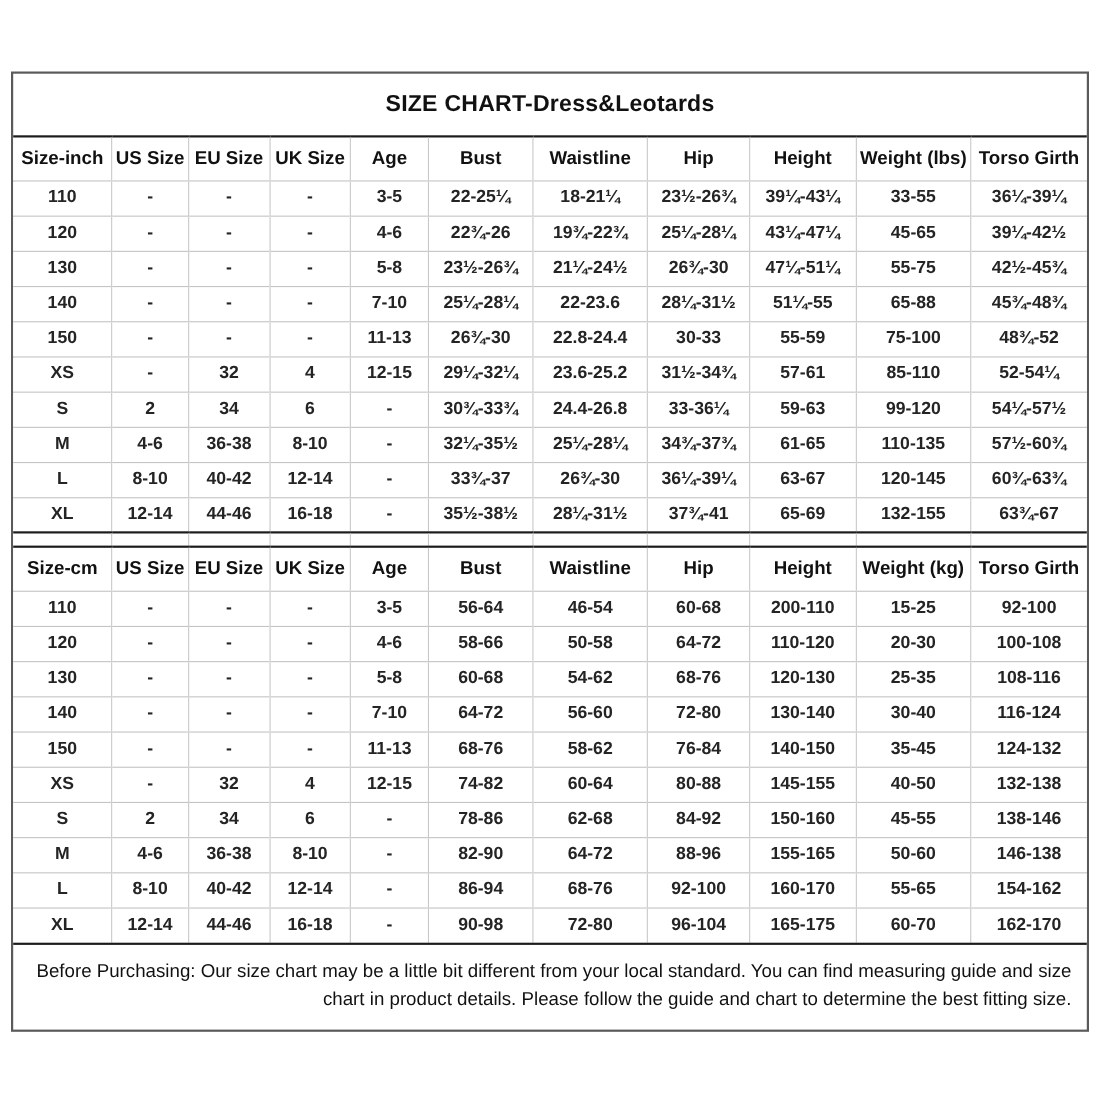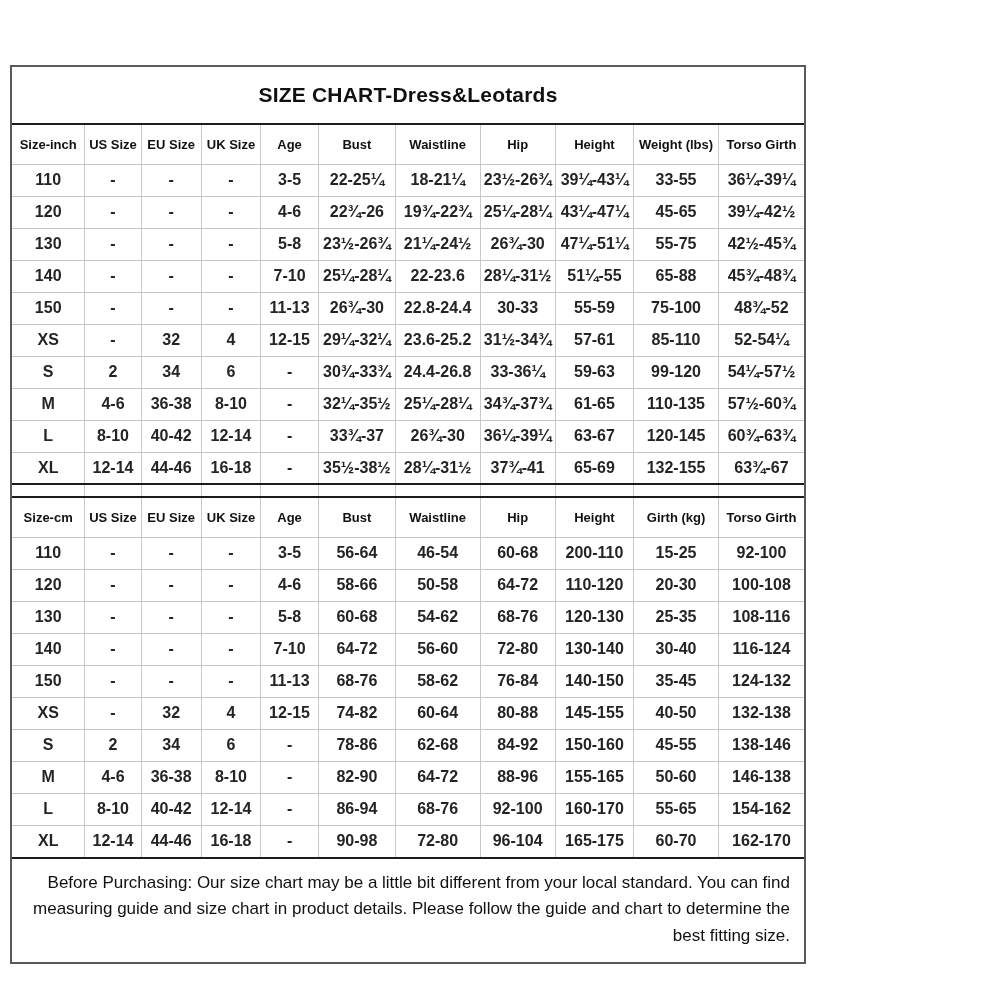--- a/index.html
+++ b/index.html
@@ -5,21 +5,21 @@
   * { box-sizing: border-box; }
   html, body {
     margin: 0; padding: 0;
     width: 1000px; height: 1000px;
     background: #ffffff;
     font-family: "Liberation Sans", sans-serif;
   }
   .sheet {
     position: absolute;
     left: 10px; top: 65px;
-    width: 796px;
+    width: 980px;
     background: #ffffff;
     border: 2px solid #5a5a5a;
     color: #1d1d1d;
   }
   .title {
     height: 56px;
     line-height: 56px;
     text-align: center;
     font-size: 21px;
     font-weight: bold;
@@ -30,21 +30,21 @@
     width: 100%;
     border-collapse: collapse;
     table-layout: fixed;
   }
   tr.header-row th {
     border-top: 2px solid #1c1c1c;
     border-left: 1px solid #c9c9c9;
     border-bottom: 1px solid #c4c4c4;
     height: 40px;
     padding: 0 1px;
-    font-size: 13px;
+    font-size: 17px;
     font-weight: bold;
     text-align: center;
     color: #111111;
     background: #ffffff;
   }
   tr.header-row th:first-child { border-left: none; }
   td.cell {
     border-left: 1px solid #c9c9c9;
     border-top: 1px solid #c4c4c4;
     height: 32px;
@@ -263,21 +263,21 @@
       <tr class="header-row">
           <th>Size-cm</th>
           <th>US Size</th>
           <th>EU Size</th>
           <th>UK Size</th>
           <th>Age</th>
           <th>Bust</th>
           <th>Waistline</th>
           <th>Hip</th>
           <th>Height</th>
-          <th>Girth (kg)</th>
+          <th>Weight (kg)</th>
           <th>Torso Girth</th>
         </tr>
     <tr class="data-row">
           <td class="cell">110</td>
           <td class="cell">-</td>
           <td class="cell">-</td>
           <td class="cell">-</td>
           <td class="cell">3-5</td>
           <td class="cell">56-64</td>
           <td class="cell">46-54</td>

